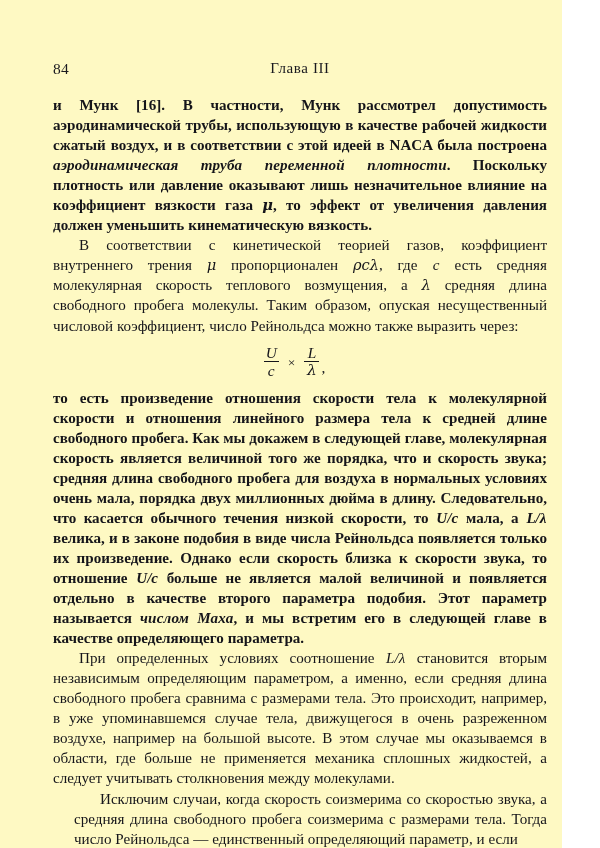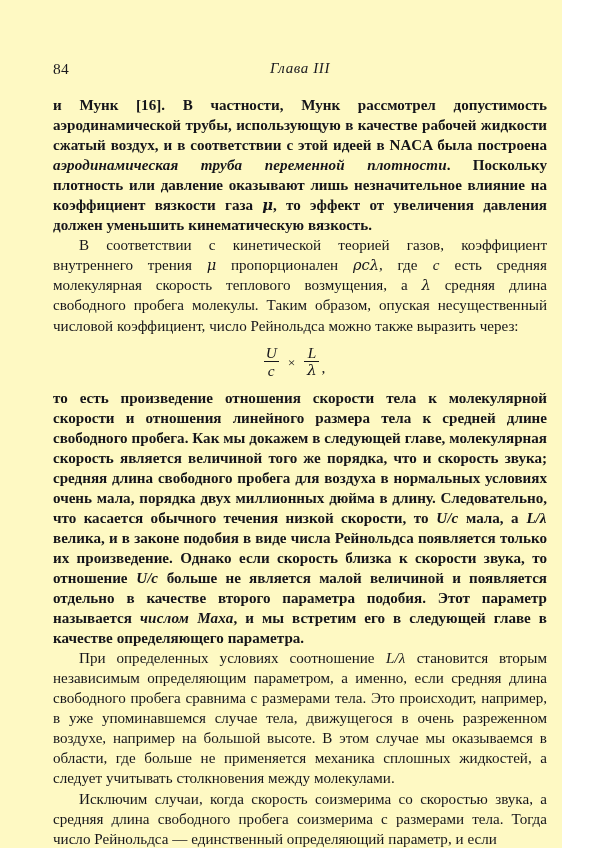--- a/index.html
+++ b/index.html
@@ -32,21 +32,20 @@
     font-size: 15.5px;
     letter-spacing: 0.2px;
     color: #1a1a1f;
   }
   .head-title {
     position: absolute;
     left: 0;
     top: 0;
     width: 494px;
     text-align: center;
-    font-style: italic;
     font-size: 15px;
     letter-spacing: 0.6px;
     color: #1a1a1f;
   }
 
   
   .column {
     position: absolute;
     top: 95px;
     left: 53px;
@@ -58,21 +57,21 @@
     font-size: 15.1px;
     line-height: 20.05px;
     text-align: justify;
     text-align-last: left;
     text-indent: 26px;
     hyphens: manual;
     word-spacing: 0.1px;
     color: #15151a;
   }
   p.para.noindent { text-indent: 0; font-weight: bold; }
-  p.para.lastleft { text-align-last: left; }
+  p.para.lastleft { text-align-last: left; margin-left: 21px; }
 
   
   i.emph {
     font-style: italic;
     letter-spacing: 0.15px;
   }
 
   
   .mi {
     font-style: italic;

